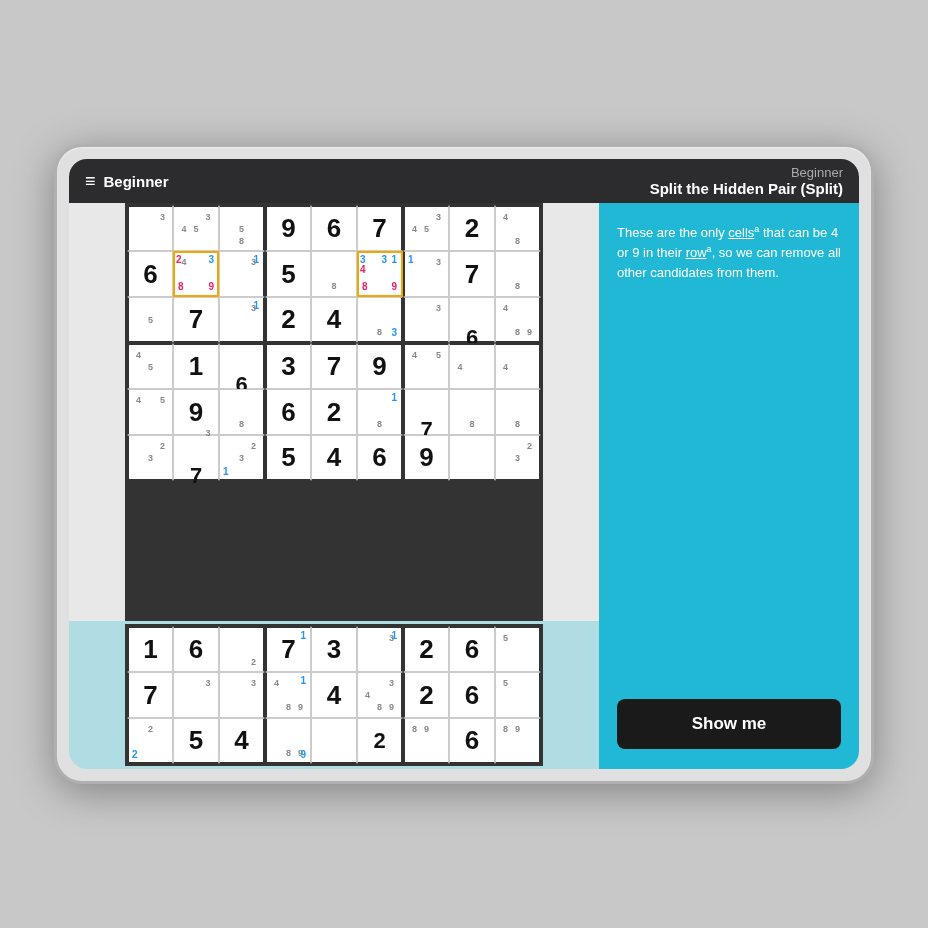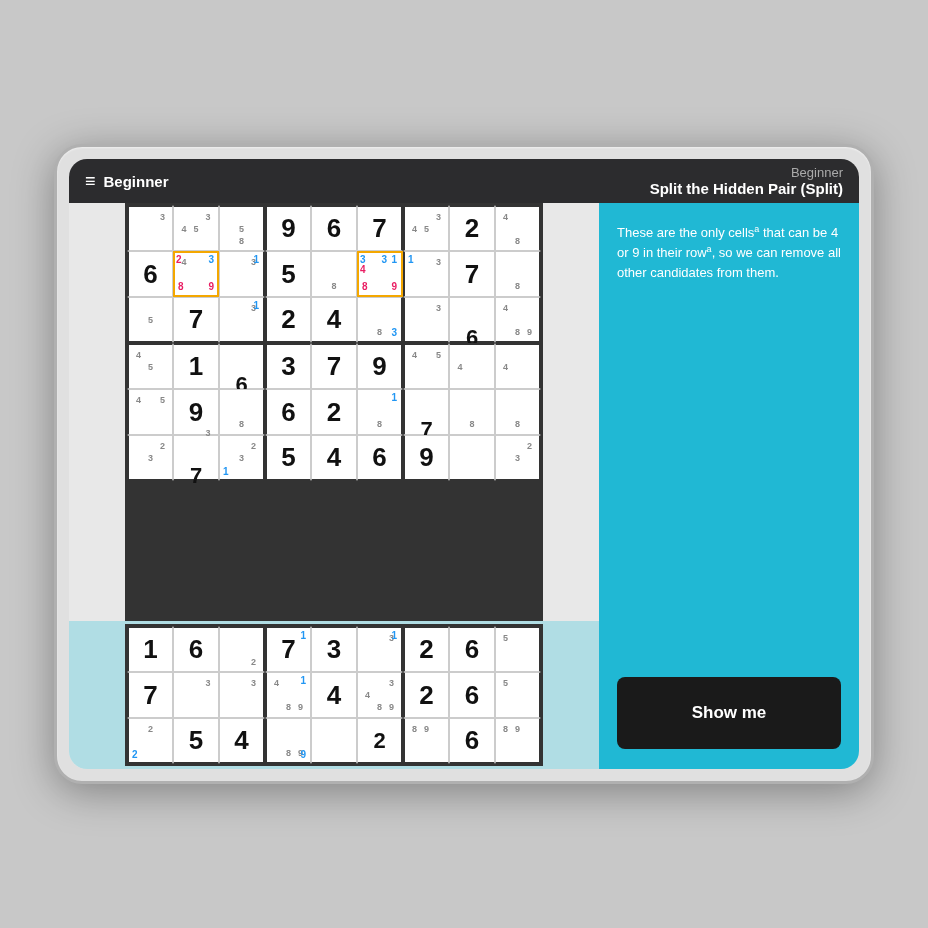--- a/index.html
+++ b/index.html
@@ -107,28 +107,29 @@
       color: white;
       font-size: 13px;
       line-height: 1.5;
       flex: 1;
     }
     .side-panel-text sup {
       font-size: 9px;
       vertical-align: super;
     }
     .underline-text {
+      text-decoration: underline;
       margin-top: 28px;
     }
     .show-me-btn {
       background: #1a1a1a;
       color: white;
       border: none;
       border-radius: 8px;
-      padding: 26px;
+      padding: 15px;
       font-size: 17px;
       font-weight: 700;
       cursor: pointer;
       width: 100%;
       margin-top: auto;
     }
 
     
     .sudoku-grid {
       display: grid;

